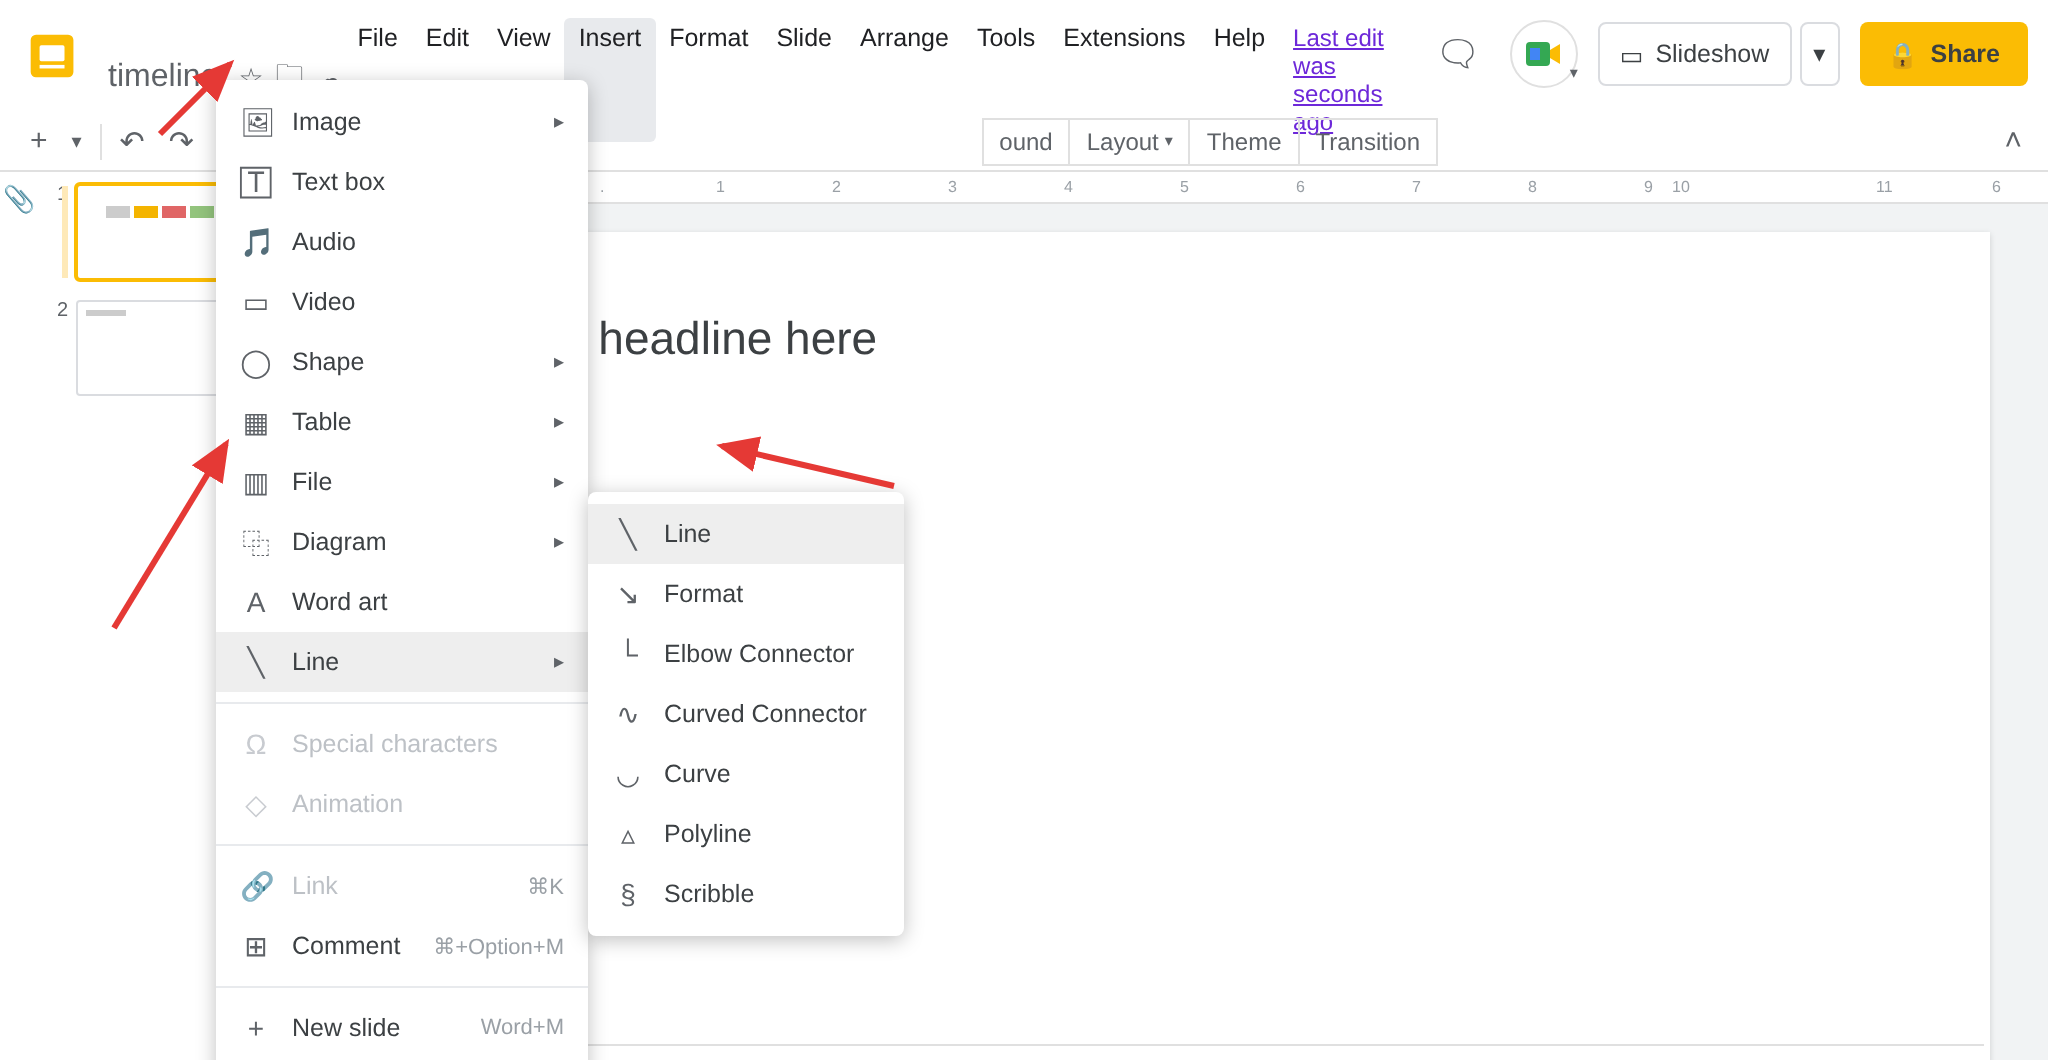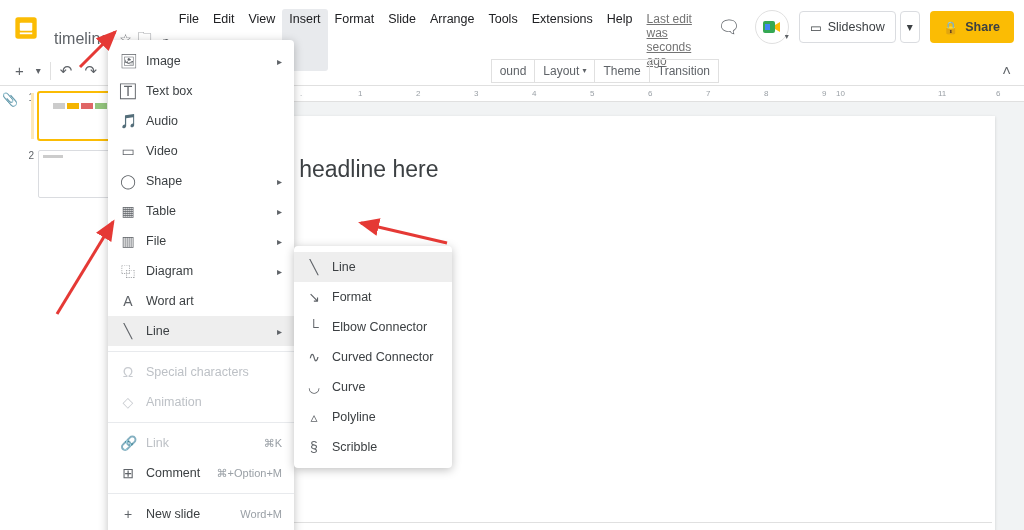--- a/index.html
+++ b/index.html
@@ -8,21 +8,21 @@
 .header { height: 56px; display: flex; align-items: flex-start; padding: 6px 10px 0 10px; }
 .logo { width: 36px; height: 36px; margin-top: 4px; }
 .logo svg { width: 100%; height: 100%; }
 .title-area { display: flex; flex-direction: row; margin-left: 4px; }
 .title-row { display: flex; align-items: center; gap: 6px; padding-left: 4px; }
 .doc-title { font-size: 16px; color: #5f6368; padding: 1px 4px; }
 .title-icons { display: flex; gap: 6px; color: #5f6368; font-size: 14px; align-items: center; }
 .menubar { display: flex; gap: 0; margin-top: 3px; font-size: 12.5px; color: #202124; }
 .menu-item { padding: 3px 7px; border-radius: 3px; cursor: pointer; }
 .menu-item.active { background: #e8eaed; }
-.last-edit { color: #737373; text-decoration: underline; font-size: 12px; padding: 3px 7px; }
+.last-edit { color: #6d28d9; text-decoration: underline; font-size: 12px; padding: 3px 7px; }
 .header-right { margin-left: auto; display: flex; align-items: center; gap: 10px; padding-top: 4px; }
 .hdr-icon-btn { width: 32px; height: 32px; border-radius: 50%; display: flex; align-items: center; justify-content: center; color: #5f6368; font-size: 18px; }
 .meet-icon { width: 34px; height: 34px; border-radius: 50%; border: 1.5px solid #e0e0e0; display:flex; align-items:center; justify-content:center; position:relative; }
 .slideshow-btn { height: 32px; border: 1px solid #dadce0; border-radius: 4px; display: flex; align-items: center; padding: 0 10px; gap: 6px; font-weight: 500; color: #3c4043; font-size: 12.5px; }
 .slideshow-arrow { border-left: 1px solid #dadce0; height: 32px; width:20px; display:flex; align-items:center; justify-content:center; border:1px solid #dadce0; border-radius:4px; margin-left:-6px;}
 .share-btn { height: 32px; background: #fbbc04; border-radius: 4px; display: flex; align-items: center; padding: 0 14px; gap: 6px; font-weight: 600; color: #3c4043; font-size: 12.5px; }
 
 .toolbar { height: 30px; border-bottom: 1px solid #e0e0e0; display: flex; align-items: center; padding: 0 10px; gap: 2px; color: #5f6368; font-size: 15px; position: relative; }
 .toolbar > * { padding: 3px 5px; }
 .tb-sep { width:1px; height:18px; background:#e0e0e0; margin:0 2px; padding:0; }

